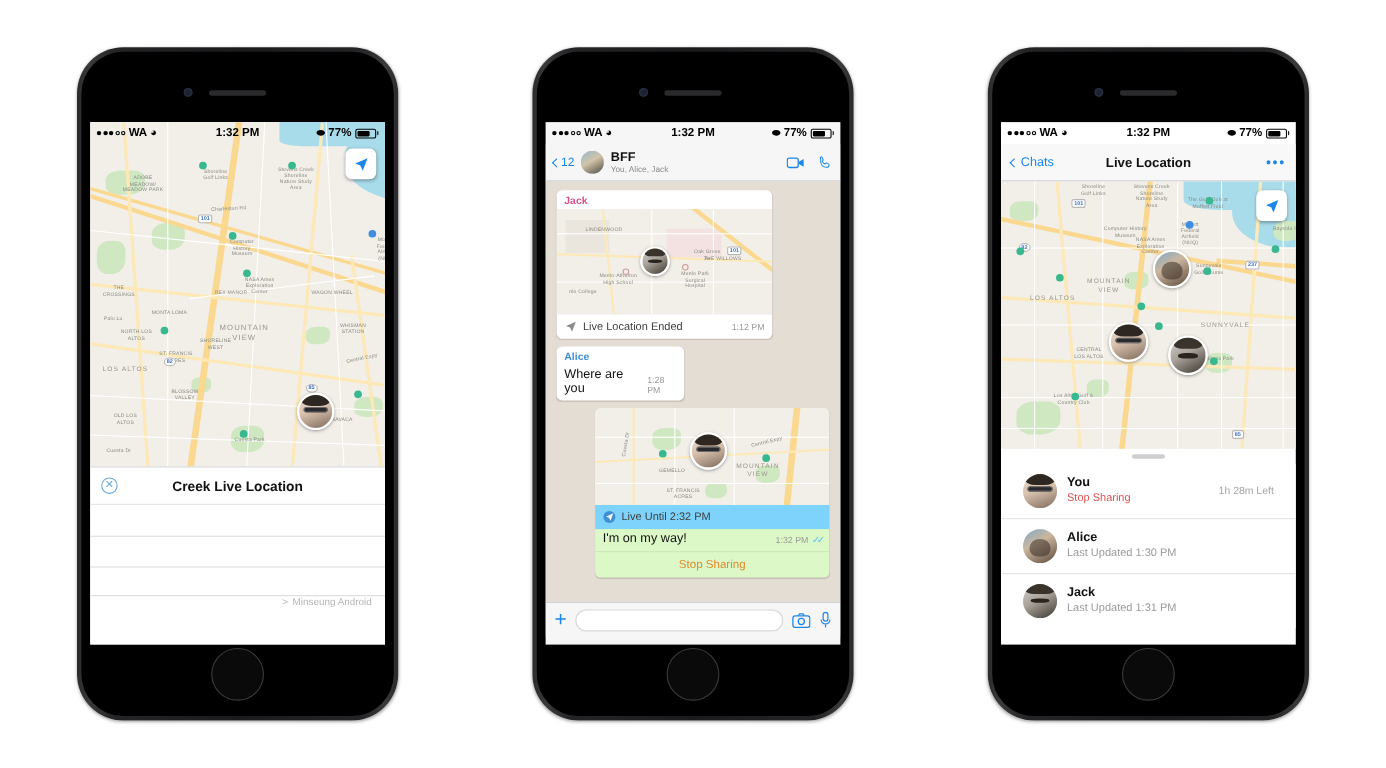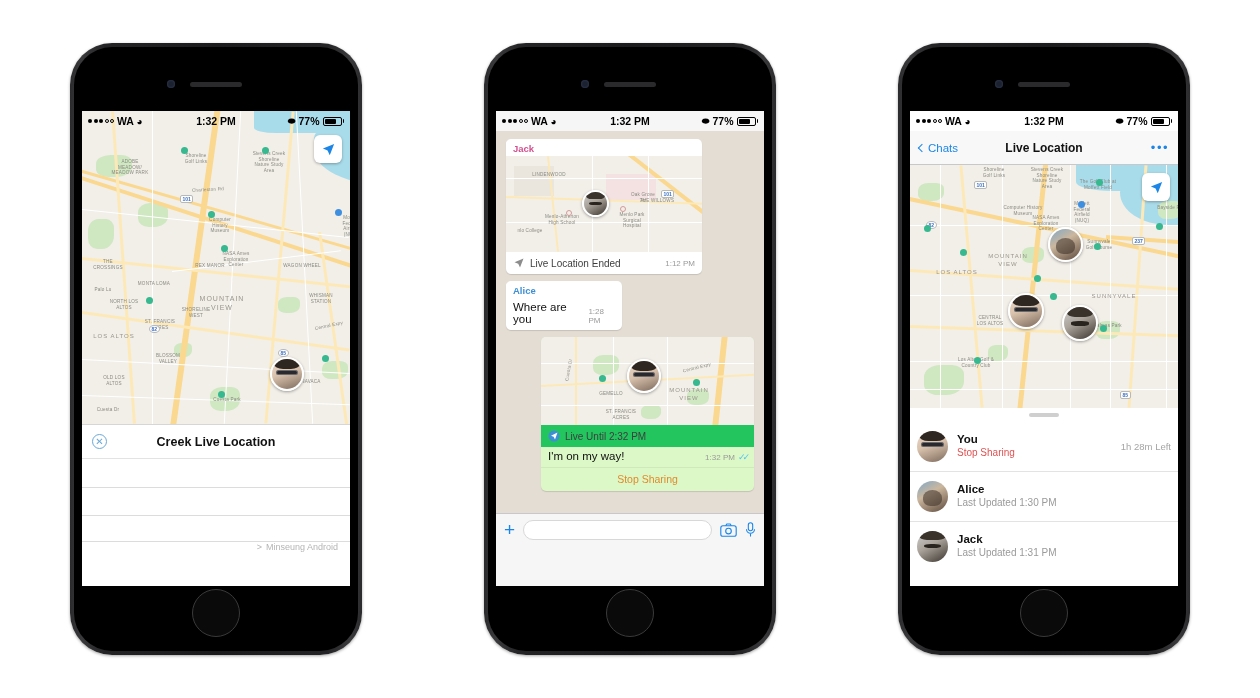--- a/index.html
+++ b/index.html
@@ -225,21 +225,21 @@
   }
   .nav3-title {
     position: absolute; left: 0; right: 0; text-align: center;
     font-size: 12px; font-weight: bold; color: #111;
   }
   .nav3-back { display: flex; align-items: center; gap: 3px; color: #1b86e8; font-size: 11.5px; z-index: 2; }
   .nav3-more { margin-left: auto; color: #1b86e8; letter-spacing: 1.5px; font-size: 13px; z-index: 2; line-height: 1; }
   .p3-map { position: relative; height: 243px; }
   .grab { width: 30px; height: 3.5px; border-radius: 2px; background: #cfcfcf; margin: 5px auto; }
   .plist { background: #fff; }
-  .prow { display: flex; align-items: center; gap: 9px; padding: 9px 7px; border-bottom: .5px solid #e3e3e3; }
+  .prow { display: flex; align-items: center; gap: 9px; padding: 9px 20px; border-bottom: .5px solid #e3e3e3; }
   .prow:last-child { border-bottom: none; }
   .p-av { width: 31px; height: 31px; border-radius: 50%; overflow: hidden; flex-shrink: 0; }
   .p-txt { flex: 1; line-height: 1.25; }
   .p-name { font-size: 11.5px; font-weight: bold; color: #111; }
   .p-sub { font-size: 10px; color: #9a9a9a; margin-top: 1px; }
   .p-sub.stop { color: #e05252; }
   .p-right { font-size: 9.5px; color: #a5a5a5; }
 </style>
 </head>
 <body>
@@ -423,20 +423,42 @@
           <span>77%</span>
           <div class="batt">
             <div class="batt-body">
                 <div class="batt-fill" style="width:77%"></div>
               </div>
             <div class="batt-cap"></div>
           </div>
         </div>
       </div>
 
+      <div class="chat-head">
+        <div class="back-chev">
+          <span class="chev-l"></span>
+          <span>12</span>
+        </div>
+        <div class="head-av">
+            <div class="face face-bff"></div>
+          </div>
+        <div class="head-txt">
+          <div class="head-name">BFF</div>
+          <div class="head-sub">You, Alice, Jack</div>
+        </div>
+        <div class="head-icons">
+          <svg width="17" height="12" viewBox="0 0 24 16">
+            <rect x="1" y="2" width="14" height="12" rx="2.5" fill="none" stroke="#1b86e8" stroke-width="1.7"></rect>
+            <path d="M16 6.5L22 3v10l-6-3.5z" fill="#1b86e8"></path>
+          </svg>
+          <svg width="14" height="14" viewBox="0 0 24 24">
+            <path d="M6 3c1 0 1.6.5 2 1.5l1 2.3c.3.8.1 1.3-.5 1.8l-1 .8c.8 2 2.4 3.6 4.4 4.4l.8-1c.5-.6 1-.8 1.8-.5l2.3 1c1 .4 1.5 1 1.5 2 0 2-1.6 3.7-3.6 3.7C8 19 5 16 5 6.6 5 4.6 4 3 6 3z" fill="none" stroke="#1b86e8" stroke-width="1.6"></path>
+          </svg>
+        </div>
+      </div>
 
       <div class="chat-body">
 
         <div class="bubble-wrap" style="width:196px">
           <div class="bubble bub-in">
             <div class="tail-l"></div>
             <div class="b-name jack">Jack</div>
             <div class="map map-thumb">
               <div class="block" style="left:8px;top:10px;width:40px;height:30px"></div>
               <div class="block" style="left:100px;top:18px;width:50px;height:26px;background:#f4e2e2"></div>
@@ -505,21 +527,21 @@
               <div class="lbl" style="left:58px;top:72px;width:44px">ST. FRANCIS
 ACRES</div>
               <div class="lbl" style="left:136px;top:28px;width:40px;transform:rotate(-14deg)">Central Expy</div>
               <div class="lbl" style="left:14px;top:30px;width:28px;transform:rotate(-80deg)">Cuesta Dr</div>
               <div class="poi" style="left:58px;top:38px"></div>
               <div class="poi" style="left:152px;top:42px"></div>
               <div class="avatar-pin" style="left:86px;top:22px;width:34px;height:34px">
                 <div class="face face-you"></div>
               </div>
             </div>
-            <div class="loc-row" style="background:#22c55e">
+            <div class="loc-row" style="background:#7dd3fc">
               <svg class="live-arrow" viewBox="0 0 24 24">
                 <circle cx="12" cy="12" r="11" fill="#3e8fd4"></circle>
                 <path d="M19 5L6 11.5l5.2 2L14 19z" fill="#fff"></path>
               </svg>
               <span>Live Until 2:32 PM</span>
             </div>
             <div class="msg-row">
               <span class="msg-txt">I'm on my way!</span>
               <span class="msg-meta">
                 <span>1:32 PM</span>

